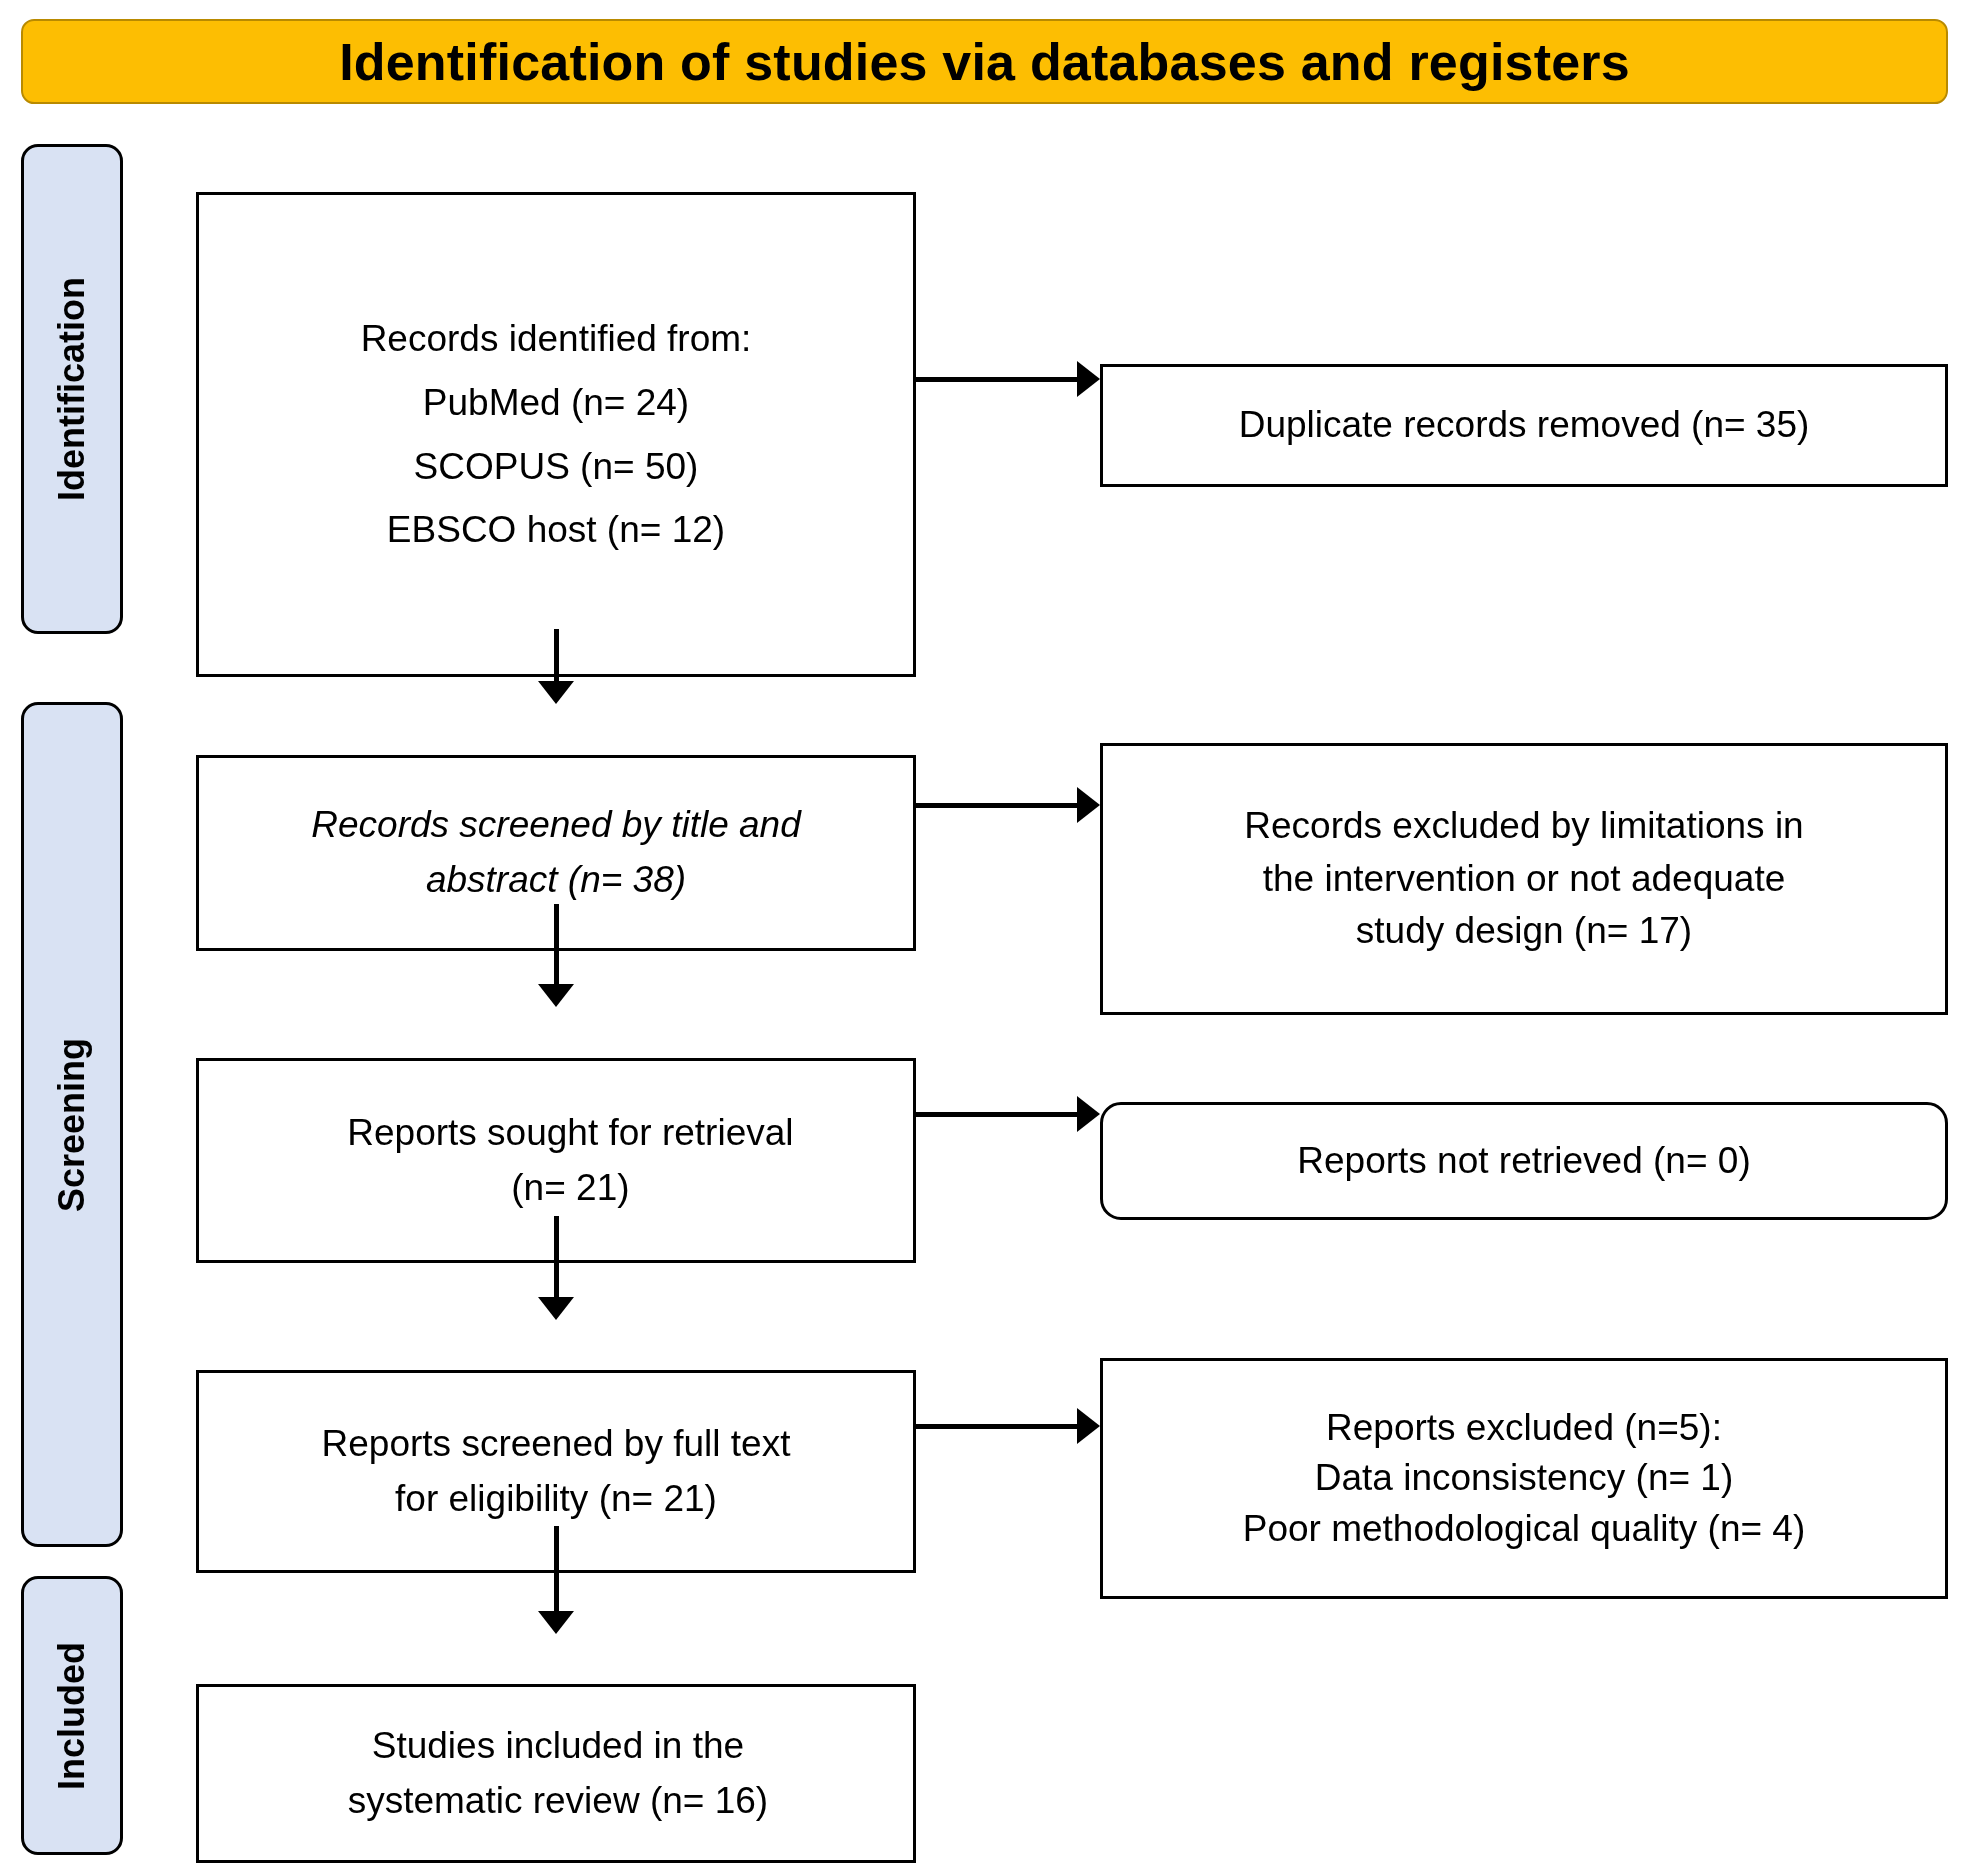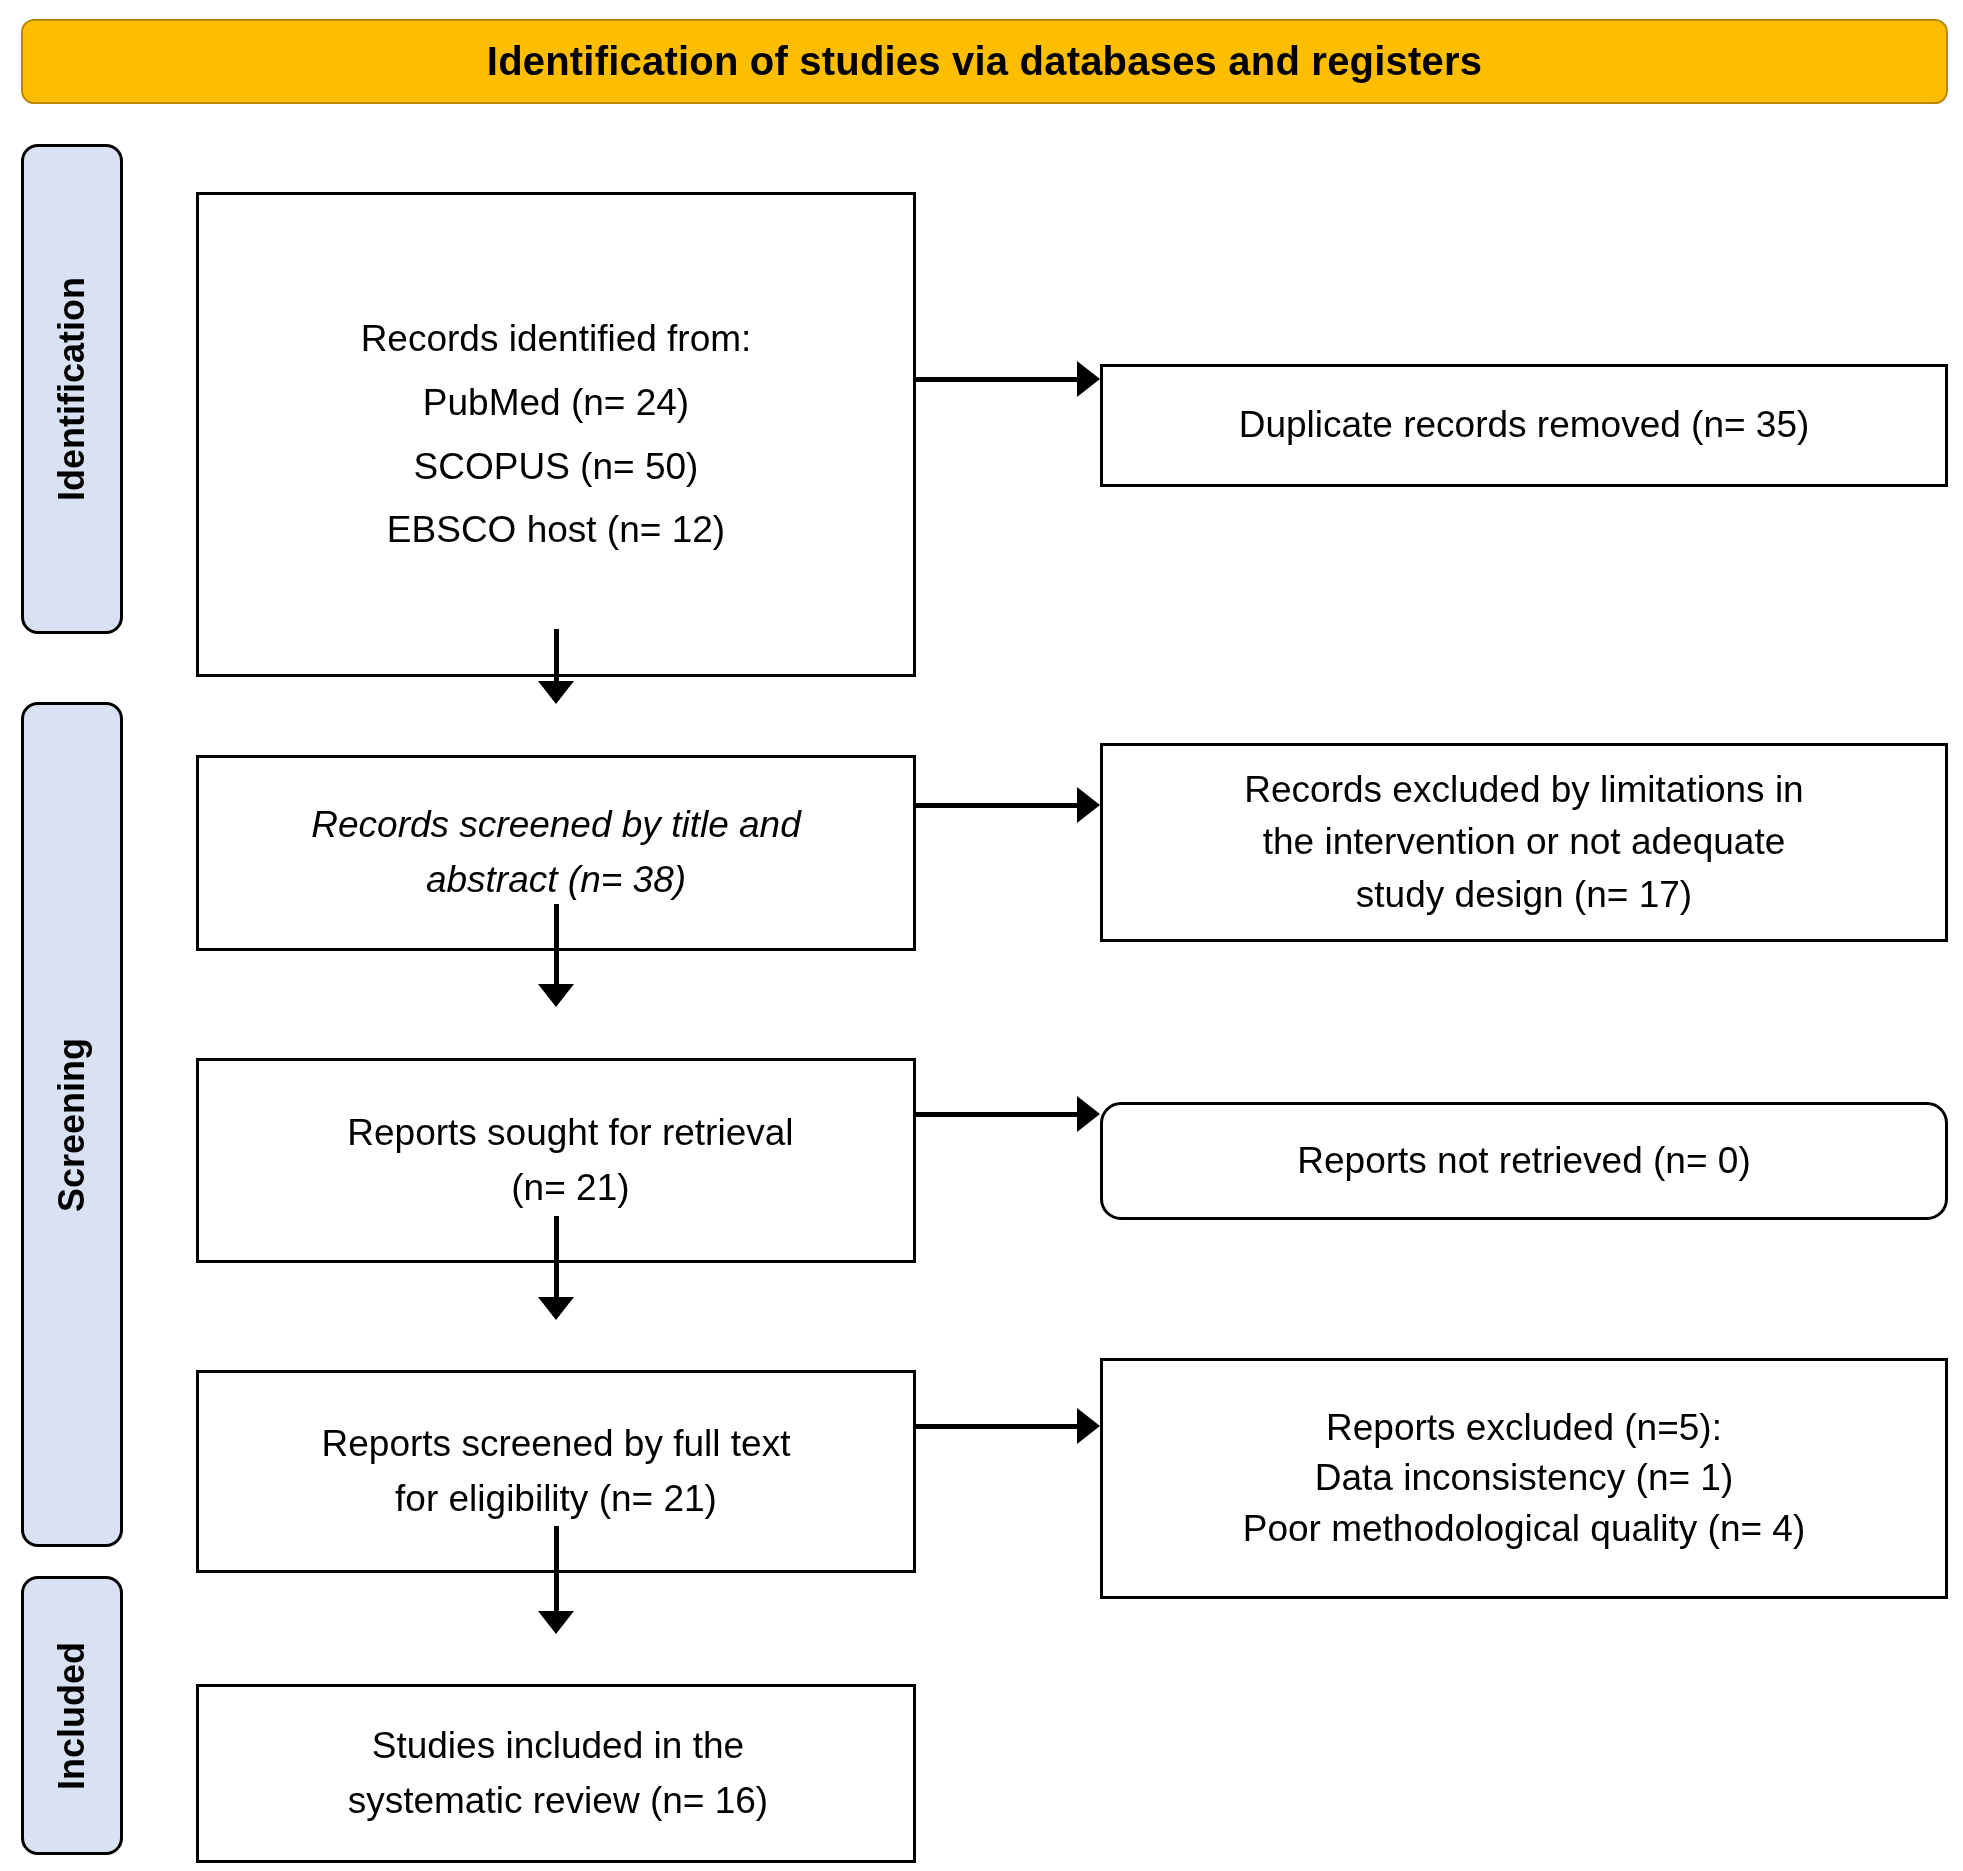--- a/index.html
+++ b/index.html
@@ -25,21 +25,21 @@
     height: 85px;
     background: #FDBE02;
     border: 2.8px solid #B98A00;
     border-radius: 13.2px;
     box-sizing: border-box;
     display: flex;
     align-items: center;
     justify-content: center;
   }
   .banner-text {
-    font-size: 40px;
+    font-size: 52px;
     font-weight: bold;
     color: #000000;
     letter-spacing: 0.2px;
     white-space: nowrap;
   }
 
   
   .stage-bar {
     position: absolute;
     left: 21px;
@@ -87,21 +87,21 @@
   .left-col  { left: 196px;  width: 720px; }
   .right-col { left: 1100px; width: 848px; }
 
   #box-identified      { top: 145px;  height: 485px; }
   #box-screened-title  { top: 708px;  height: 196px; font-style: italic; }
   #box-sought          { top: 1011px; height: 205px; padding-left: 42px; }
   #box-fulltext        { top: 1323px; height: 203px; }
   #box-included        { top: 1637px; height: 179px; padding-left: 17px; }
 
   #box-duplicates      { top: 317px;  height: 123px; }
-  #box-excluded-limits { top: 696px;  height: 199px; }
+  #box-excluded-limits { top: 696px;  height: 272px; }
   #box-not-retrieved   { top: 1055px; height: 118px; border-radius: 21px; }
   #box-excluded-reports{ top: 1311px; height: 241px; }
 
   #box-identified .lines { line-height: 1.72; }
   #box-excluded-reports .lines { line-height: 1.36; }
   #box-excluded-limits .lines  { line-height: 1.42; }
 
   
   .vline {
     position: absolute;

